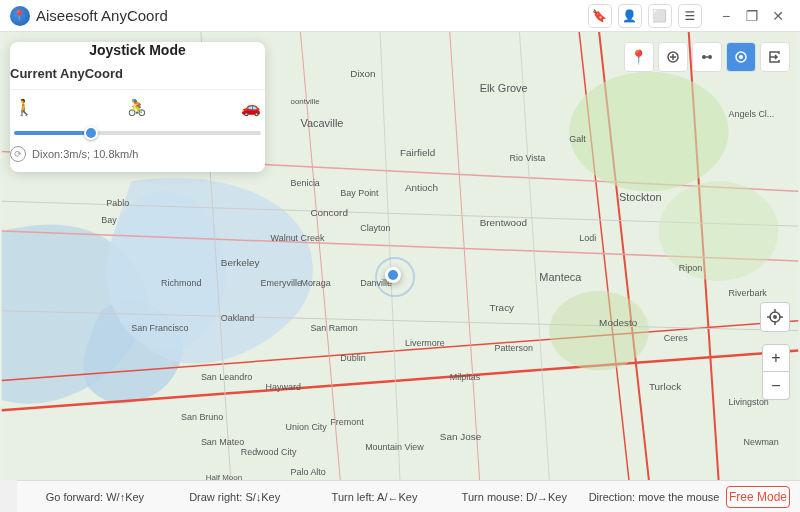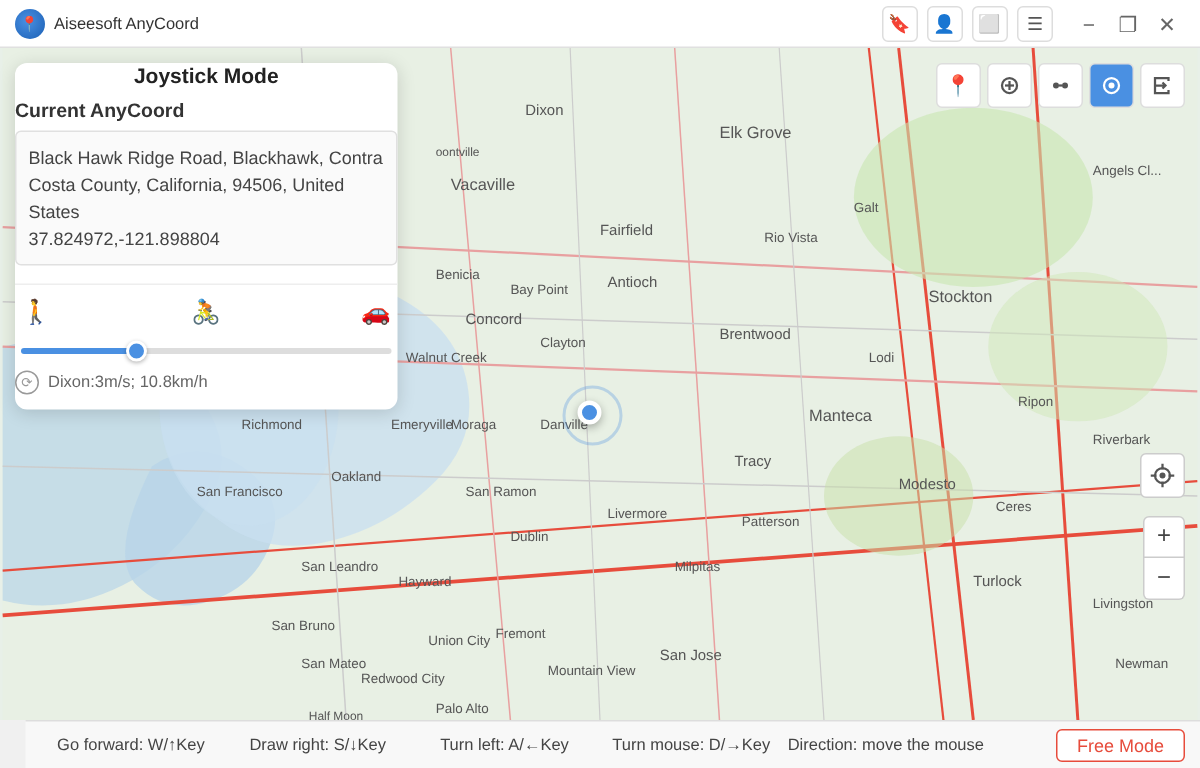--- a/index.html
+++ b/index.html
@@ -17,21 +17,21 @@
       z-index: 100;
     }
     #titlebar .app-icon {
       width: 20px; height: 20px; margin-right: 6px;
       background: radial-gradient(circle at 40% 40%, #4a90e2, #1a5fb4);
       border-radius: 50%;
       display: flex; align-items: center; justify-content: center;
       color: white; font-size: 10px; flex-shrink: 0;
     }
     #titlebar .title {
-      font-size: 11px; color: #333; flex: 1;
+      font-size: 15px; color: #333; flex: 1;
     }
     #titlebar .title-controls {
       display: flex; gap: 2px;
     }
     #titlebar .title-btn {
       width: 24px; height: 24px;
       background: none; border: none; cursor: pointer;
       display: flex; align-items: center; justify-content: center;
       border-radius: 4px; color: #666; font-size: 14px;
     }
@@ -201,28 +201,27 @@
       padding: 0 10px;
       gap: 4px;
       z-index: 100;
     }
     .status-item {
       flex: 1; text-align: center;
       font-size: 11px; color: #444;
       white-space: nowrap;
     }
     .status-mode-btn {
-      padding: 3px 13px;
+      padding: 3px 2px;
       border-radius: 4px;
       border: 1.5px solid #ccc;
       font-size: 12px;
       cursor: pointer;
       background: white;
       color: #333;
-      margin-left: 44px;
     }
     .status-mode-btn.active {
       border-color: #e74c3c;
       color: #e74c3c;
     }
   </style>
 </head>
 <body>
 
 <div id="titlebar">
@@ -383,24 +382,20 @@
           <line x1="8" y1="12" x2="8" y2="16" stroke="#555" stroke-width="1.5"></line>
           <line x1="0" y1="8" x2="4" y2="8" stroke="#555" stroke-width="1.5"></line>
           <line x1="12" y1="8" x2="16" y2="8" stroke="#555" stroke-width="1.5"></line>
         </svg>
     </div>
   </div>
 
   <div id="sidebar">
     <div class="panel-title">Joystick Mode</div>
     <div class="panel-subtitle">Current AnyCoord</div>
-    <div class="location-text">
-      <span>Black Hawk Ridge Road, Blackhawk, Contra Costa County, California, 94506, United States</span><br>
-      <span>37.824972,-121.898804</span>
-    </div>
 
     <div class="divider"></div>
 
     
     <div class="speed-modes">
       <span class="speed-icon active" title="Walk">🚶</span>
       <span class="speed-icon" title="Bike">🚴</span>
       <span class="speed-icon" title="Car">🚗</span>
     </div>
 

